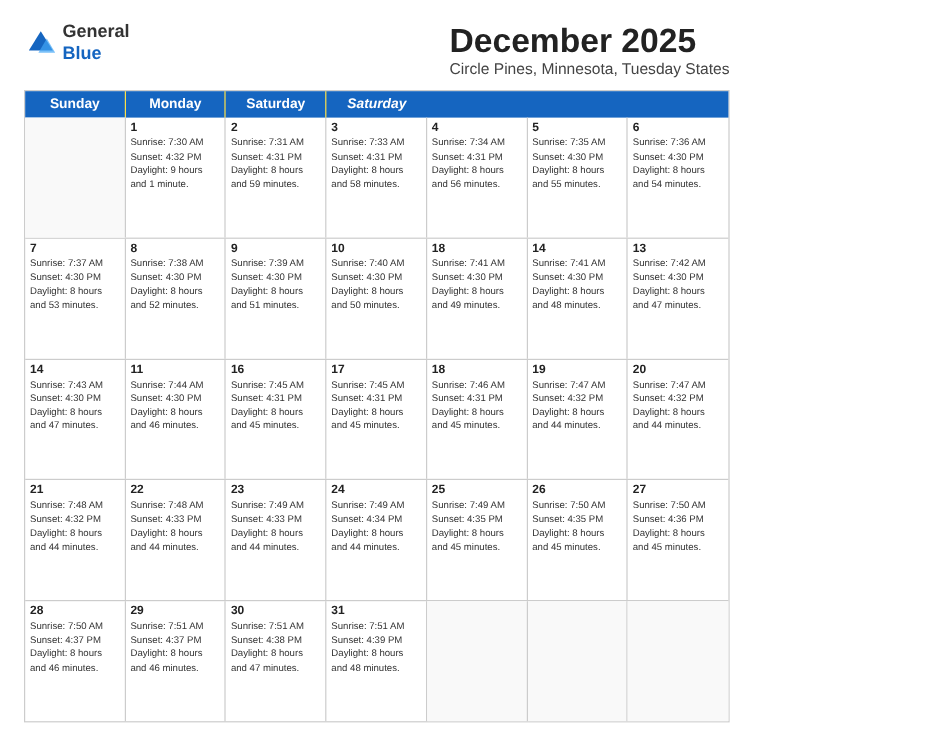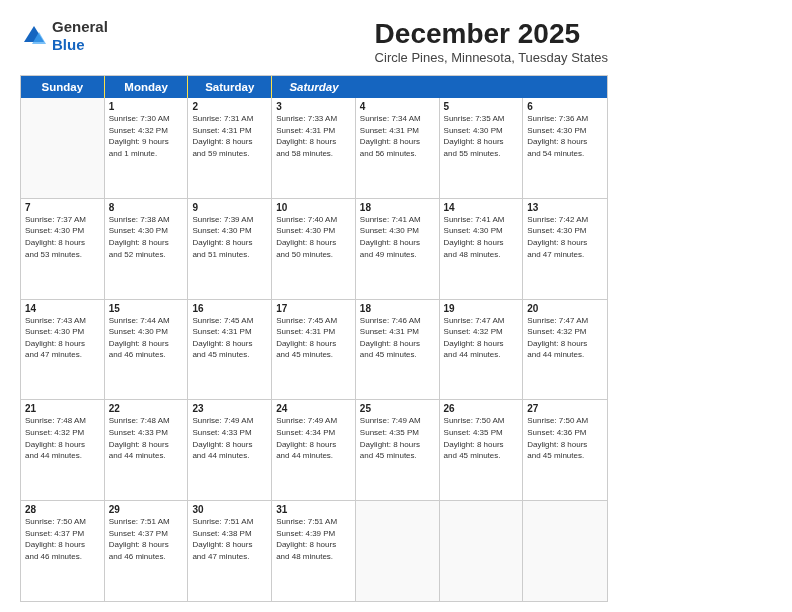--- a/index.html
+++ b/index.html
@@ -191,21 +191,21 @@
             <span class="day-num">13</span>
             <div class="day-info">Sunrise: 7:42 AM<br>Sunset: 4:30 PM<br>Daylight: 8 hours<br>and 47 minutes.</div>
           </div>
         </div>
         <div class="cal-row">
           <div class="cal-cell">
             <span class="day-num">14</span>
             <div class="day-info">Sunrise: 7:43 AM<br>Sunset: 4:30 PM<br>Daylight: 8 hours<br>and 47 minutes.</div>
           </div>
           <div class="cal-cell">
-            <span class="day-num">15</span>
+            <span class="day-num">11</span>
             <div class="day-info">Sunrise: 7:44 AM<br>Sunset: 4:30 PM<br>Daylight: 8 hours<br>and 46 minutes.</div>
           </div>
           <div class="cal-cell">
             <span class="day-num">16</span>
             <div class="day-info">Sunrise: 7:45 AM<br>Sunset: 4:31 PM<br>Daylight: 8 hours<br>and 45 minutes.</div>
           </div>
           <div class="cal-cell">
             <span class="day-num">17</span>
             <div class="day-info">Sunrise: 7:45 AM<br>Sunset: 4:31 PM<br>Daylight: 8 hours<br>and 45 minutes.</div>
           </div>

